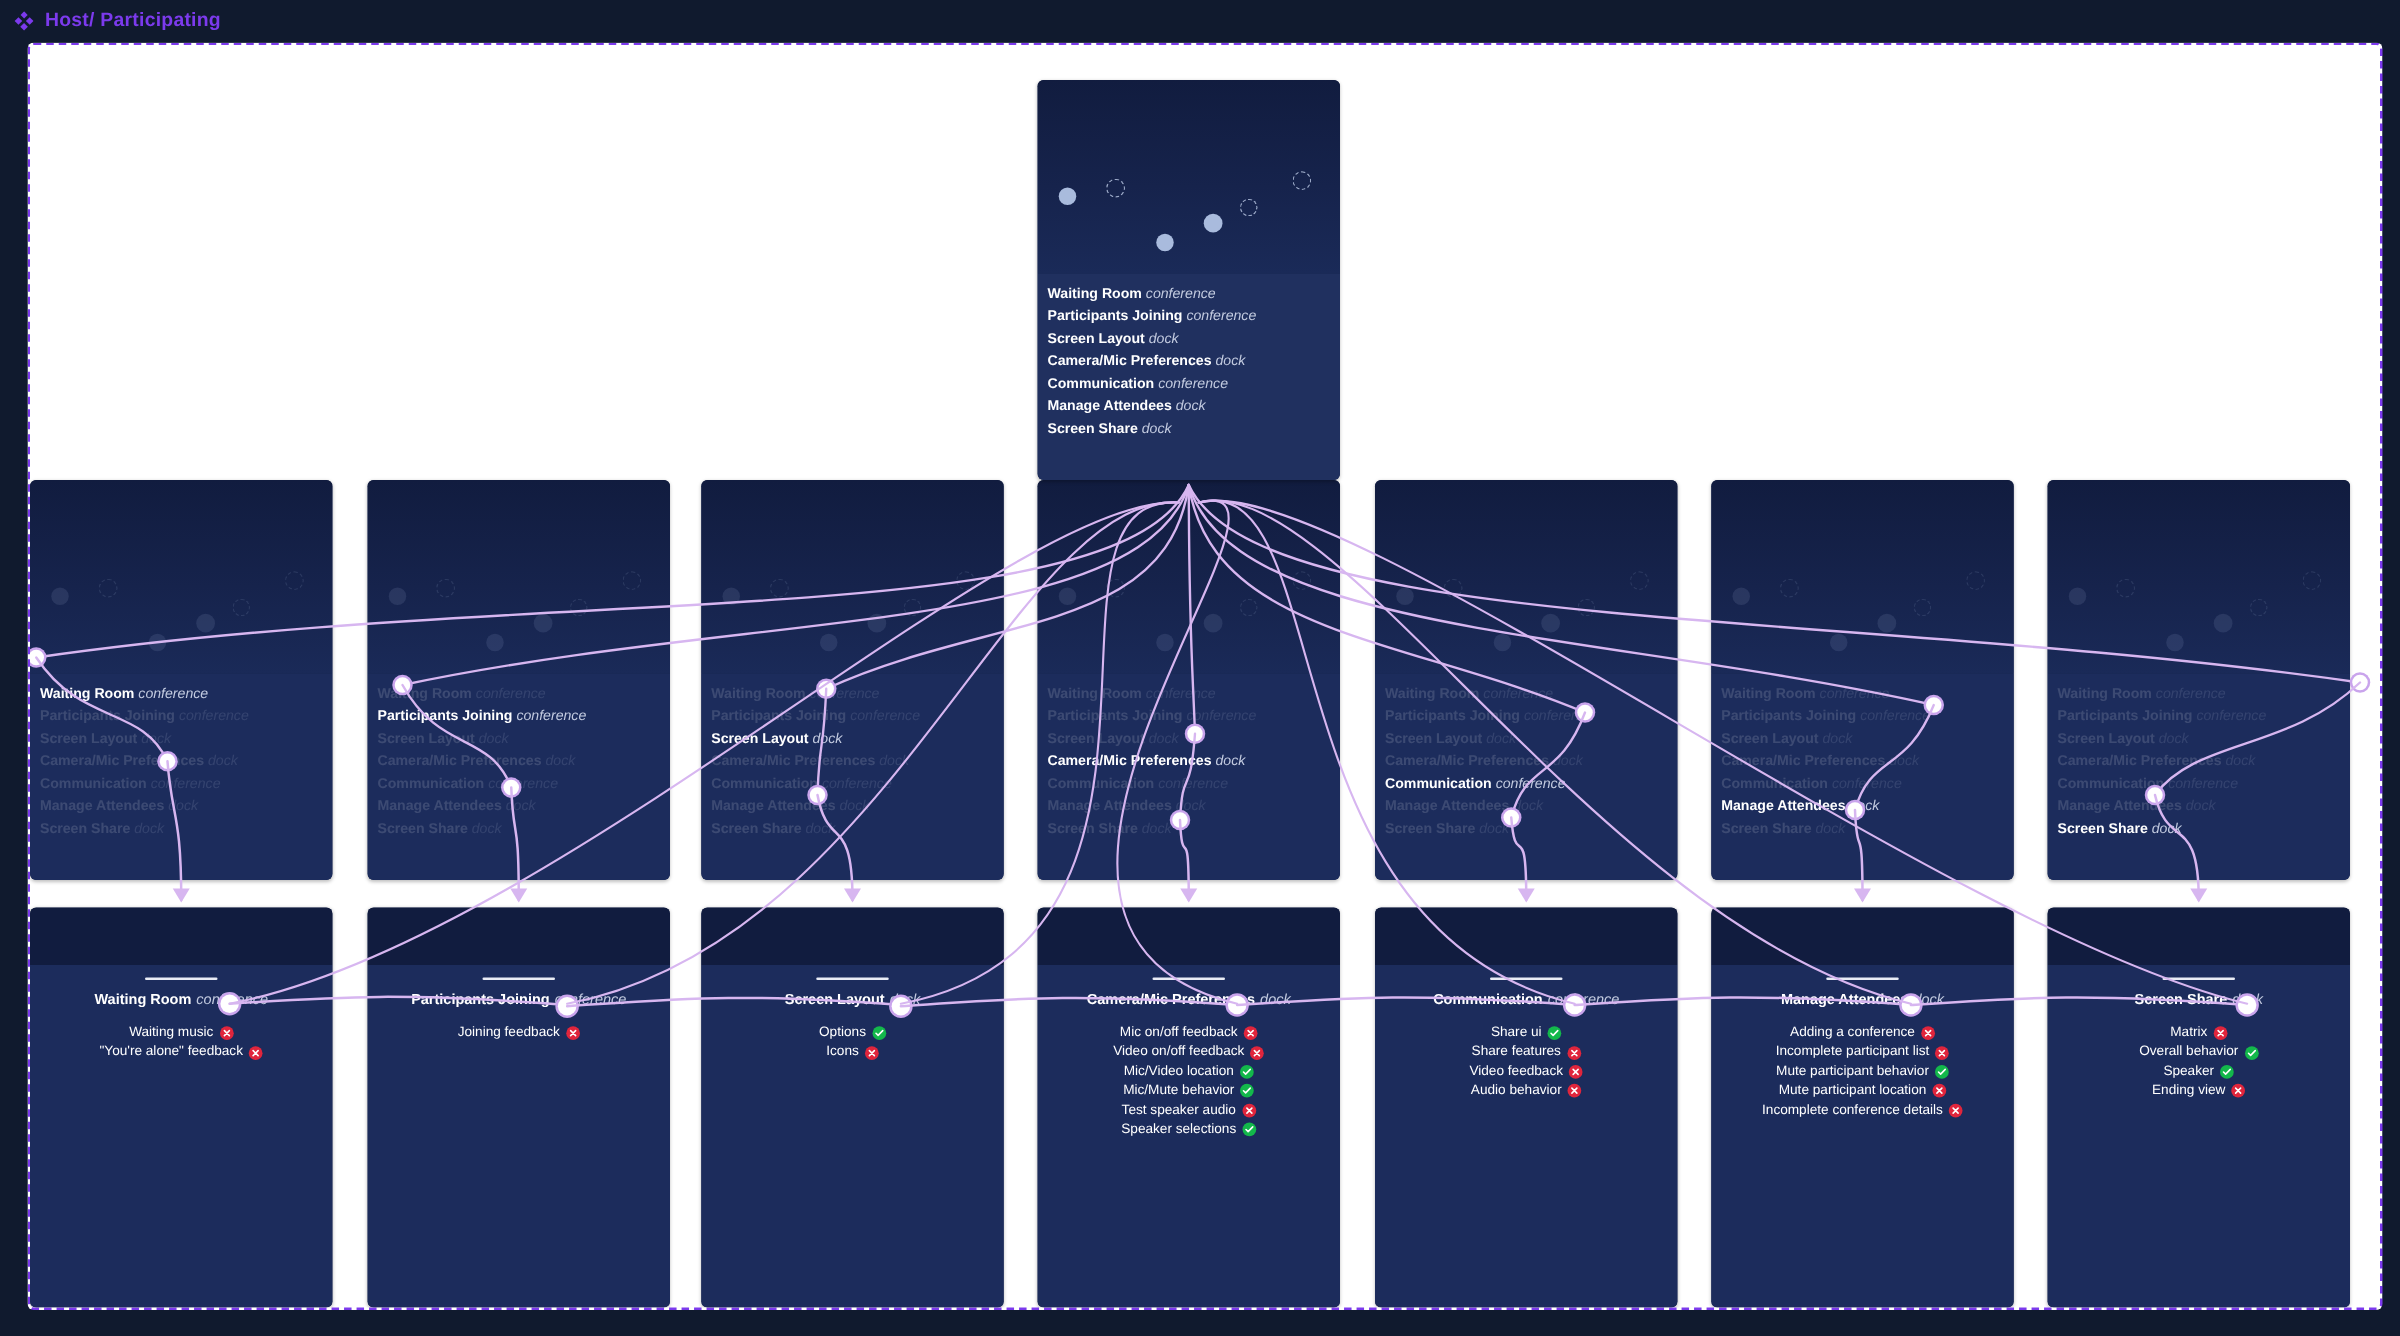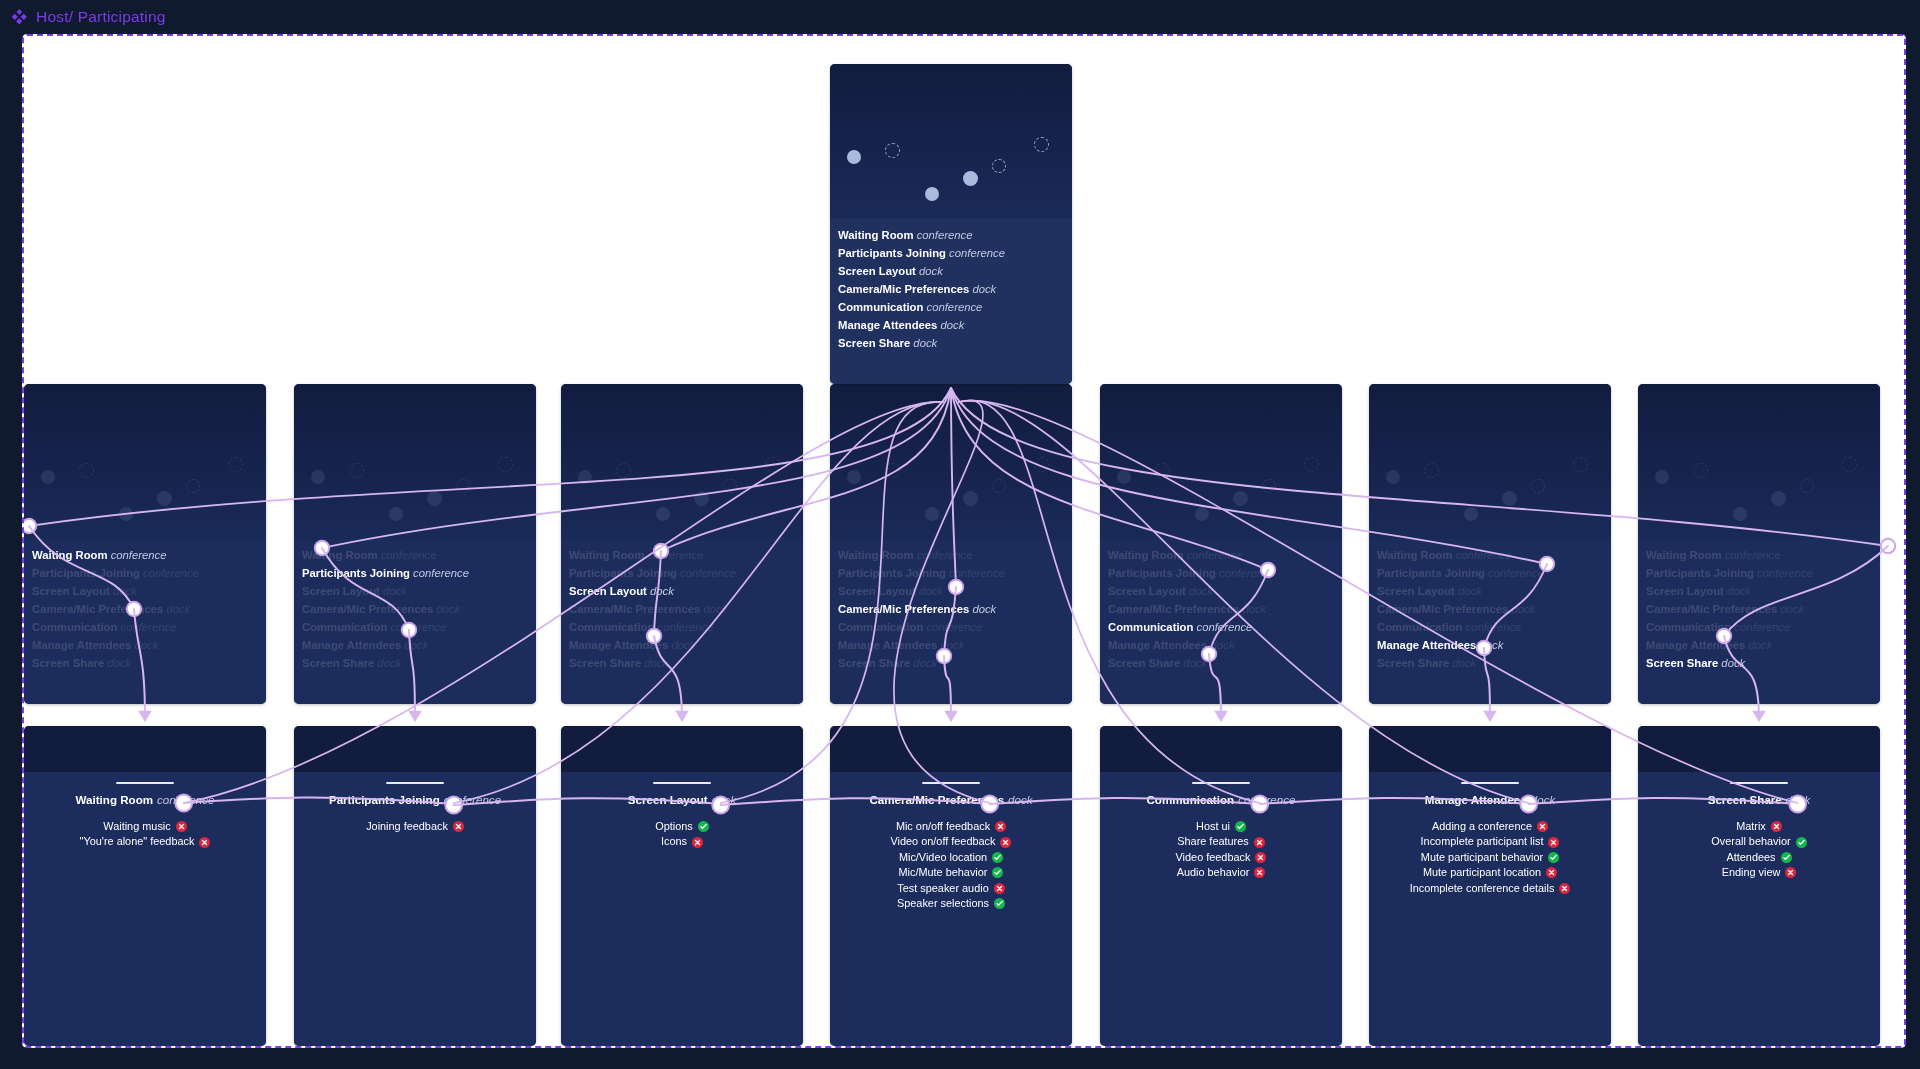--- a/index.html
+++ b/index.html
@@ -10,20 +10,21 @@
     overflow:hidden;
   }
   body { background:#101a2e; position:relative; }
 
   
   #topbar{
     position:absolute; left:0; top:0; width:1920px; height:34px;
     display:flex; align-items:center; gap:9px; padding-left:11px;
     background:#101a2e;
     z-index:40;
+    font-weight:bold;
   }
   #topbar .logo{ width:16px; height:16px; position:relative; }
   #topbar .logo svg{ display:block; }
   #topbar .crumb{
     color:#7c3aed; font-size:15.5px; letter-spacing:.2px;
     font-family:"Liberation Sans", sans-serif;
   }
 
   
   #canvas{
@@ -526,21 +527,21 @@
           </ul>
         </div>
       </div>
       <div class="card detail" style="left: 1076px; top: 690px; width: 242px; height: 320px;">
         <div style="position: absolute; left: 0px; top: 0px; right: 0px; height: 46px; background: rgb(17, 28, 63);"></div>
         <div class="body">
           <div class="hr"></div>
           <div class="title"><span class="t">Communication</span><span class="s">conference</span></div>
           <ul>
             <li>
-              <span>Host ui</span>
+              <span>Share ui</span>
               <span class="badge yes">
                 <svg width="11" height="11" viewBox="0 0 11 11">
                   <path d="M2.8 5.6 L4.5 7.3 L8.2 3.5" stroke="#ffffff" stroke-width="1.25" fill="none" stroke-linecap="round" stroke-linejoin="round"></path>
                 </svg>
               </span>
             </li>
             <li>
               <span>Share features</span>
               <span class="badge no">
                 <svg width="11" height="11" viewBox="0 0 11 11">
@@ -632,21 +633,21 @@
             </li>
             <li>
               <span>Overall behavior</span>
               <span class="badge yes">
                 <svg width="11" height="11" viewBox="0 0 11 11">
                   <path d="M2.8 5.6 L4.5 7.3 L8.2 3.5" stroke="#ffffff" stroke-width="1.25" fill="none" stroke-linecap="round" stroke-linejoin="round"></path>
                 </svg>
               </span>
             </li>
             <li>
-              <span>Attendees</span>
+              <span>Speaker</span>
               <span class="badge yes">
                 <svg width="11" height="11" viewBox="0 0 11 11">
                   <path d="M2.8 5.6 L4.5 7.3 L8.2 3.5" stroke="#ffffff" stroke-width="1.25" fill="none" stroke-linecap="round" stroke-linejoin="round"></path>
                 </svg>
               </span>
             </li>
             <li>
               <span>Ending view</span>
               <span class="badge no">
                 <svg width="11" height="11" viewBox="0 0 11 11">

